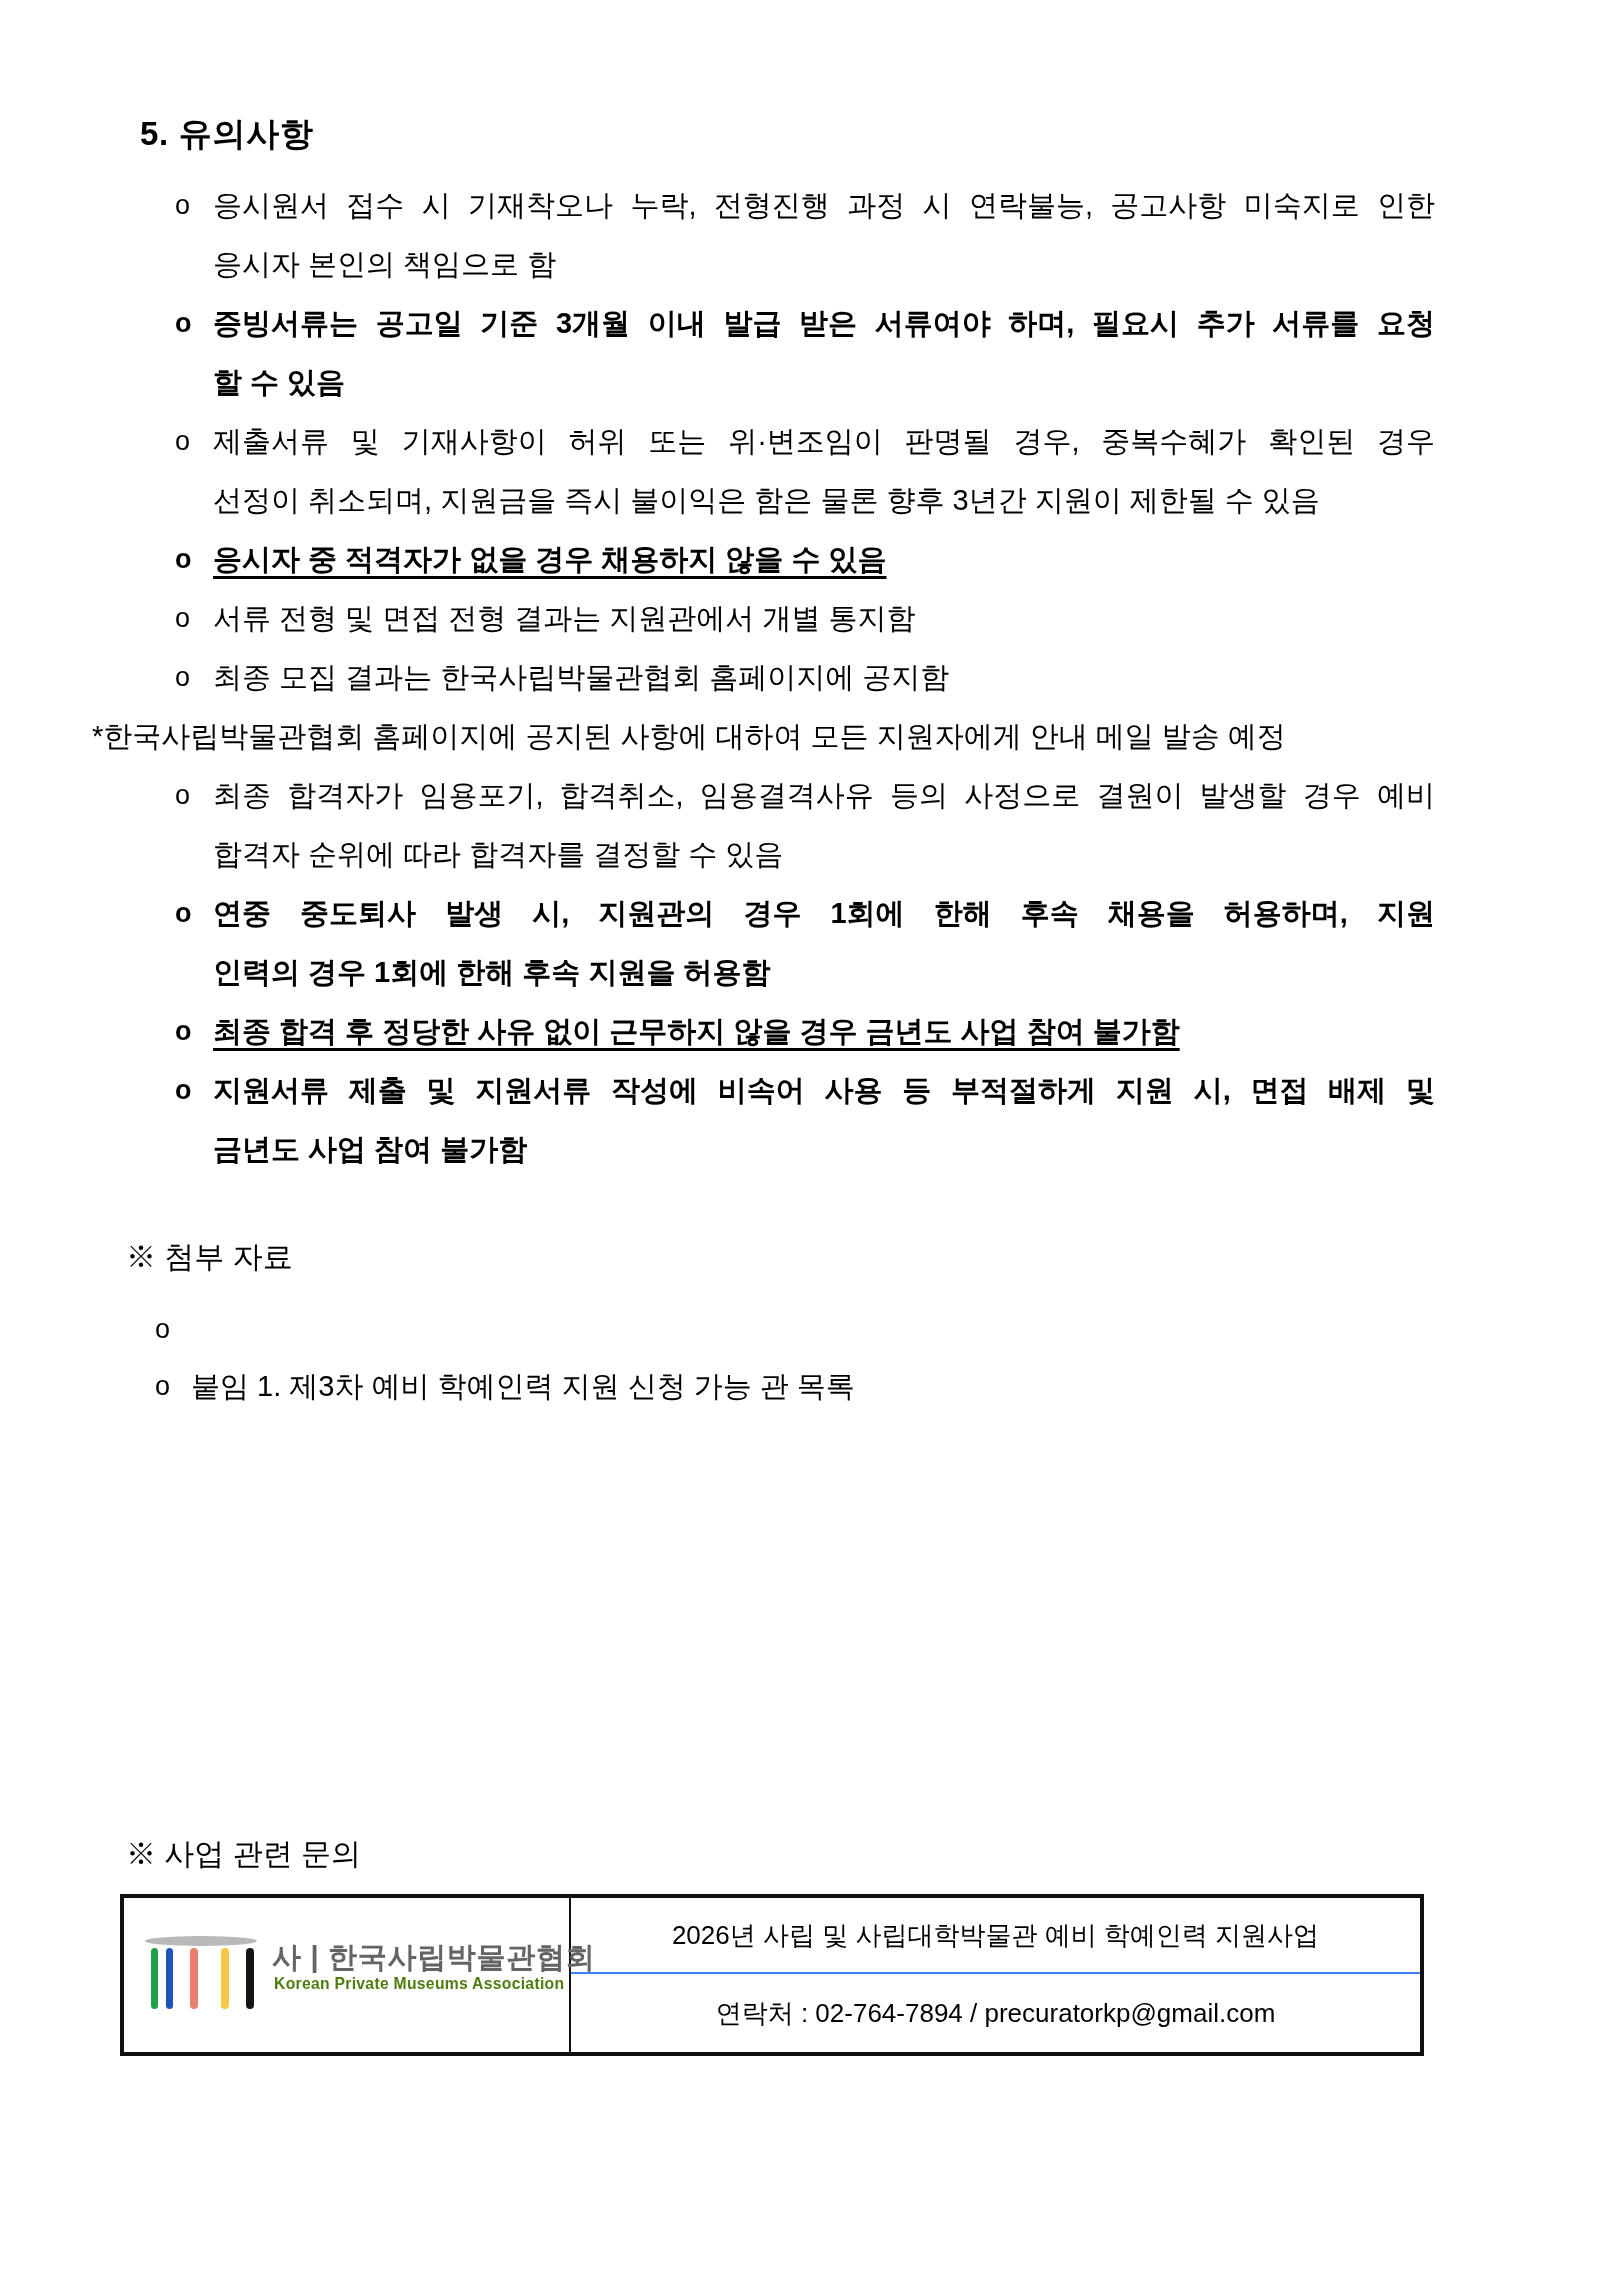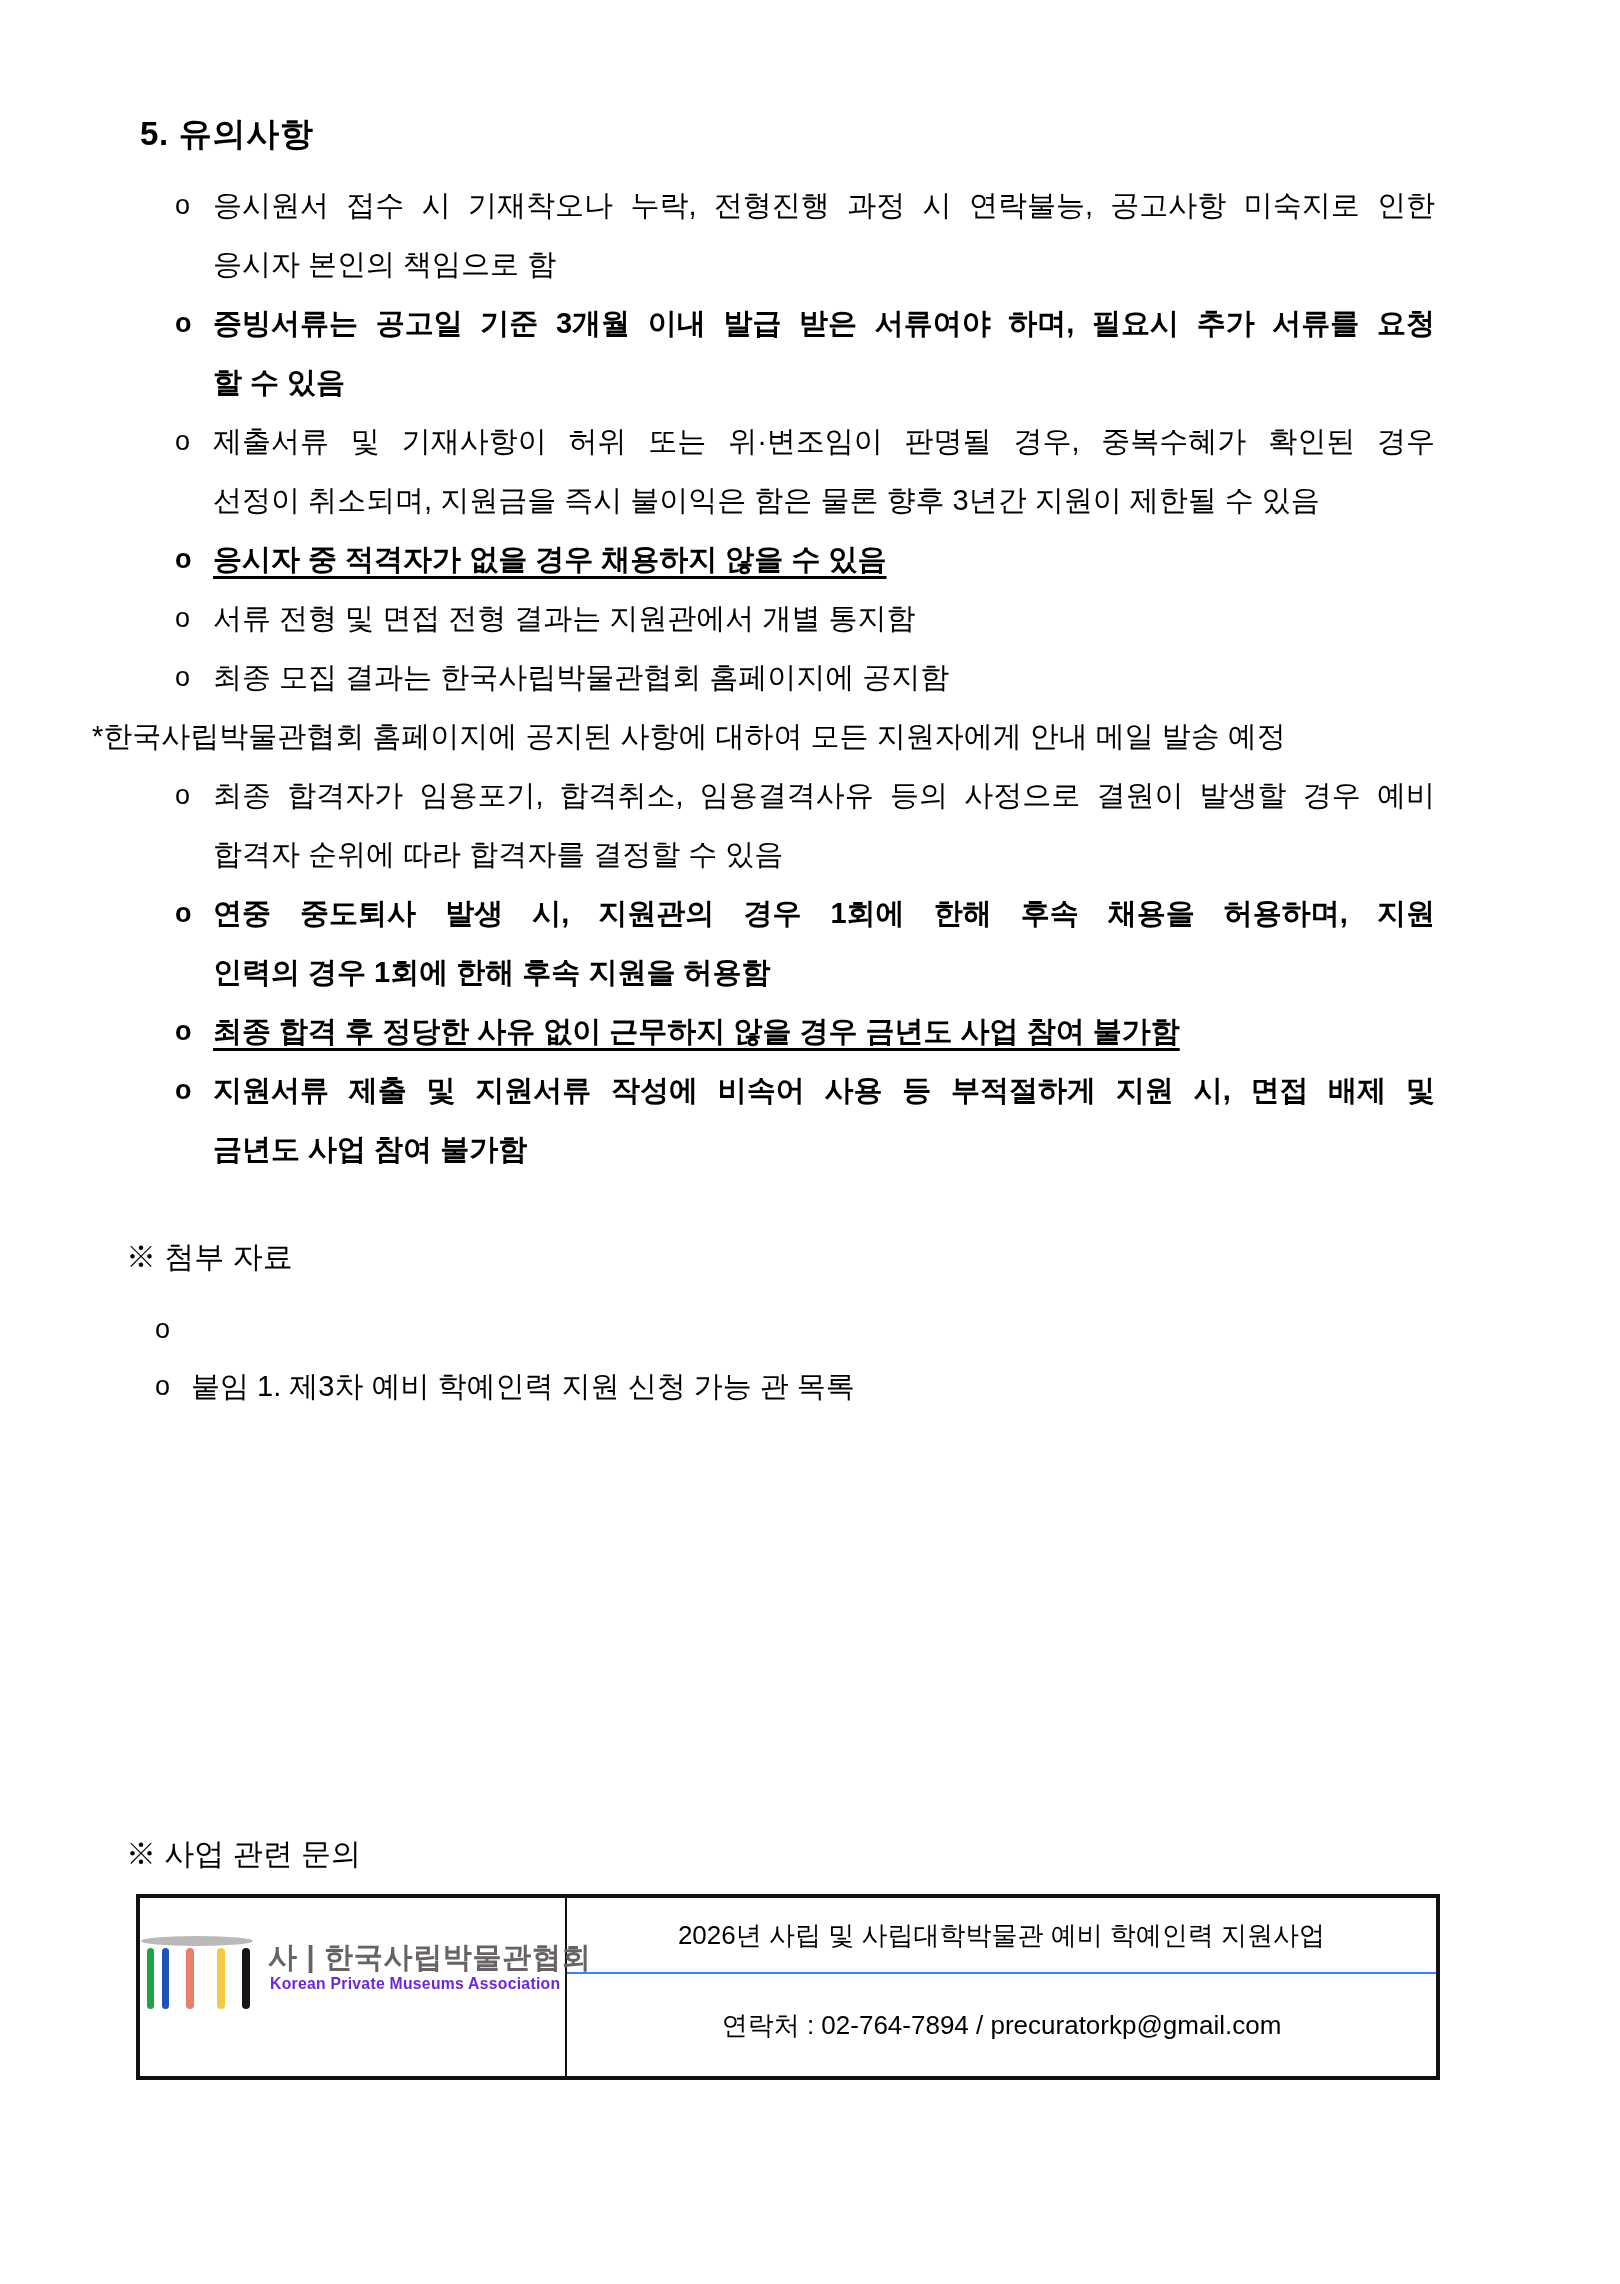--- a/index.html
+++ b/index.html
@@ -43,23 +43,23 @@
     display:block; margin-left:191px; height:57px; line-height:57px;
     font-size:29px; white-space:nowrap;
   }
   
   .inquiry-title {
     position:absolute; left:126px; top:1834px; height:39px; line-height:39px;
     font-size:30px; white-space:nowrap;
   }
   
   .contact-table {
-    position:absolute; left:136px; top:1894px; width:1304px; height:186px;
+    position:absolute; left:120px; top:1894px; width:1304px; height:162px;
     border:4.6px solid #111; box-sizing:border-box;
-    display:grid; grid-template-columns:427px 1fr; grid-template-rows:76px 1fr;
+    display:grid; grid-template-columns:427px 1fr; grid-template-rows:76px 1fr;padding-left:20px;
   }
   .logo-cell {
     grid-row:1 / 3; grid-column:1; border-right:2px solid #111; position:relative;
   }
   .program-cell {
     grid-row:1; grid-column:2; border-bottom:2px solid #3b82f6;
     display:flex; align-items:center; justify-content:center;
     font-size:26px; white-space:nowrap;
   }
   .contact-cell {
@@ -175,20 +175,20 @@
     <div class="logo-cell">
       <div class="logo-roof" style="background: rgb(185, 185, 185);"></div>
       <div>
           <div class="logo-bar" style="left: 6.5px; background: rgb(33, 160, 76);"></div>
           <div class="logo-bar" style="left: 21.5px; background: rgb(30, 84, 183);"></div>
           <div class="logo-bar" style="left: 46px; background: rgb(232, 128, 108);"></div>
           <div class="logo-bar" style="left: 77px; background: rgb(245, 201, 68);"></div>
           <div class="logo-bar" style="left: 102px; background: rgb(21, 21, 21);"></div>
         </div>
       <div class="org-ko" style="color: rgb(103, 98, 99);">사 | 한국사립박물관협회</div>
-      <div class="org-en" style="color: #6d28d9;">Korean Private Museums Association</div>
+      <div class="org-en" style="color: #4d7c0f;">Korean Private Museums Association</div>
     </div>
     <div class="program-cell">2026년 사립 및 사립대학박물관 예비 학예인력 지원사업</div>
     <div class="contact-cell">연락처 : 02-764-7894 / precuratorkp@gmail.com</div>
   </div>
 
 </div>
 
 
 </body></html>

